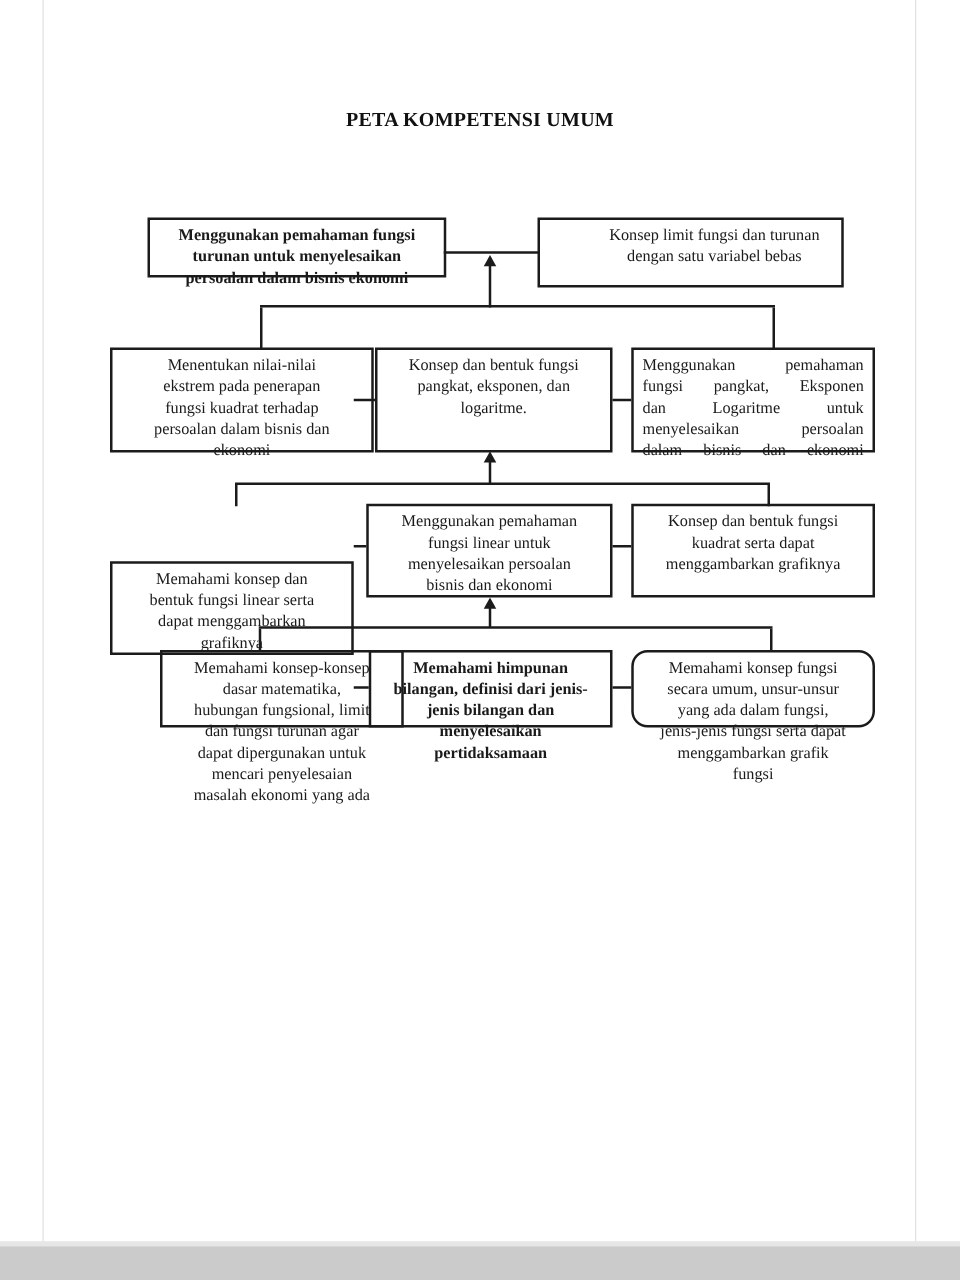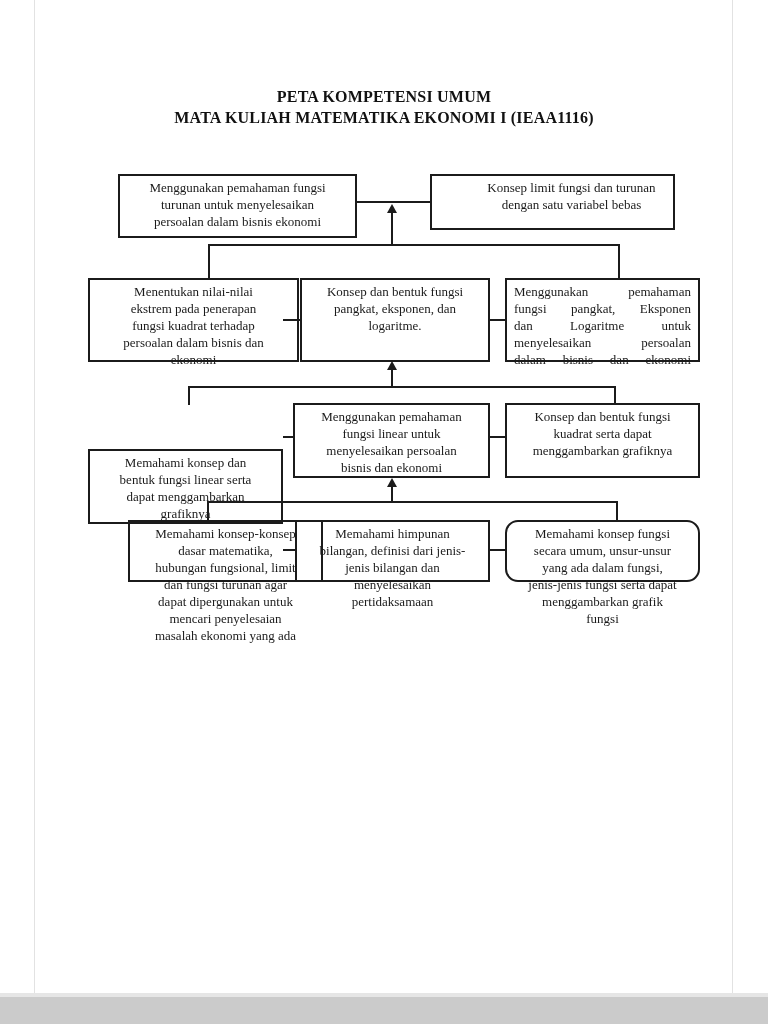--- a/index.html
+++ b/index.html
@@ -45,26 +45,25 @@
   .bottom-strip{position:absolute;left:0;top:997px;width:768px;height:27px;background:var(--edge-gray);}
   .bottom-fade{position:absolute;left:0;top:993px;width:768px;height:4px;background:#e6e6e6;}
 </style>
 </head>
 <body>
 
 <div class="page">
 
   <div class="title">
     <div>PETA KOMPETENSI UMUM</div>
-    <div>MATA KULIAH MATEMATIKA EKONOMI I (IEAA1116)</div>
   </div>
 
   <div>
 
-    <div class="box" style="left:118px;top:174px;width:239px;height:64px;">Menggunakan pemahaman fungsi
+    <div class="box" style="left:118px;top:174px;width:239px;height:48px;font-weight:bold;">Menggunakan pemahaman fungsi
 turunan untuk menyelesaikan
 persoalan dalam bisnis ekonomi</div>
     <div class="box" style="left:430px;top:174px;width:245px;height:56px;padding-left:43px;">Konsep limit fungsi dan turunan
 dengan satu variabel bebas</div>
 
     <div class="hl" style="left:355px;top:201px;width:77px;"></div>
     <div class="ah" style="left:387px;top:204px;"></div>
     <div class="vl" style="left:391px;top:212px;height:34px;"></div>
 
     <div class="hl" style="left:208px;top:244px;width:412px;"></div>
@@ -115,21 +114,21 @@
     <div class="vl" style="left:207px;top:503px;height:18px;"></div>
     <div class="vl" style="left:616px;top:503px;height:18px;"></div>
 
     <div class="box" style="left:88px;top:520px;width:195px;height:62px;margin-left:40px;">Memahami konsep-konsep
 dasar matematika,
 hubungan fungsional, limit
 dan fungsi turunan agar
 dapat dipergunakan untuk
 mencari penyelesaian
 masalah ekonomi yang ada</div>
-    <div class="box" style="left:295px;top:520px;width:195px;height:62px;">Memahami himpunan
+    <div class="box" style="left:295px;top:520px;width:195px;height:62px;font-weight:bold;">Memahami himpunan
 bilangan, definisi dari jenis-
 jenis bilangan dan
 menyelesaikan
 pertidaksamaan</div>
     <div class="box" style="left:505px;top:520px;width:195px;height:62px;border-radius:13px;">Memahami konsep fungsi
 secara umum, unsur-unsur
 yang ada dalam fungsi,
 jenis-jenis fungsi serta dapat
 menggambarkan grafik
 fungsi</div>

